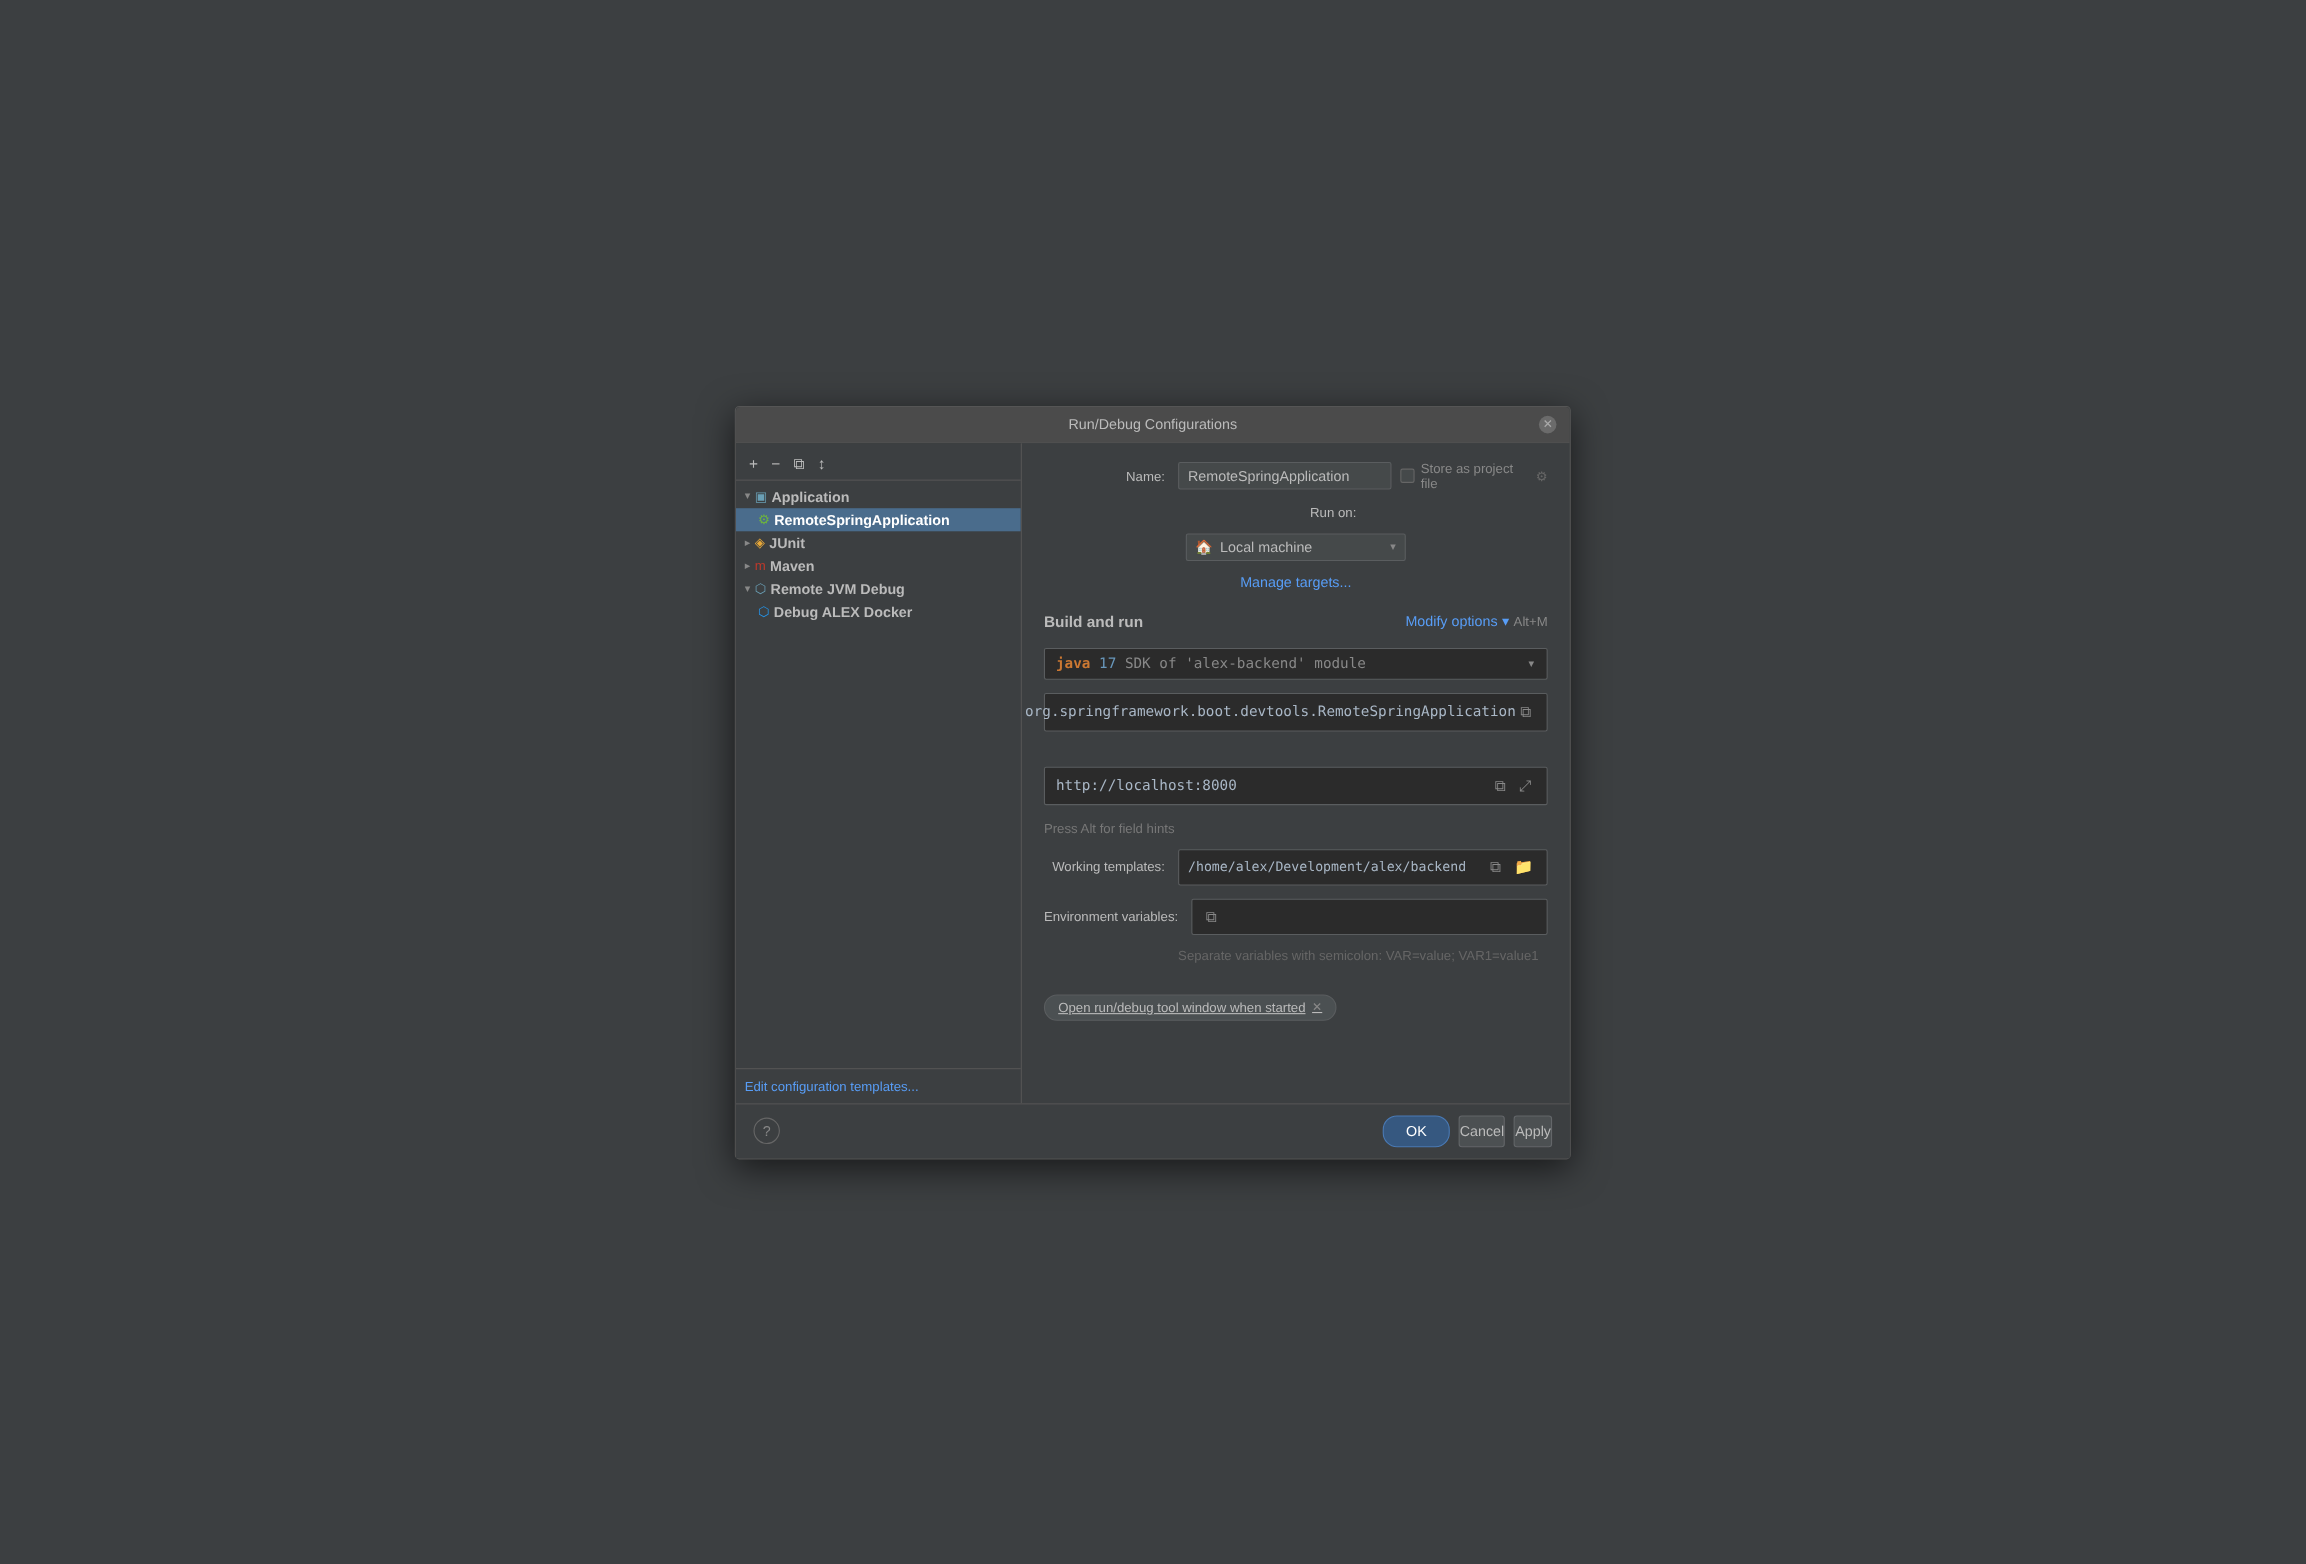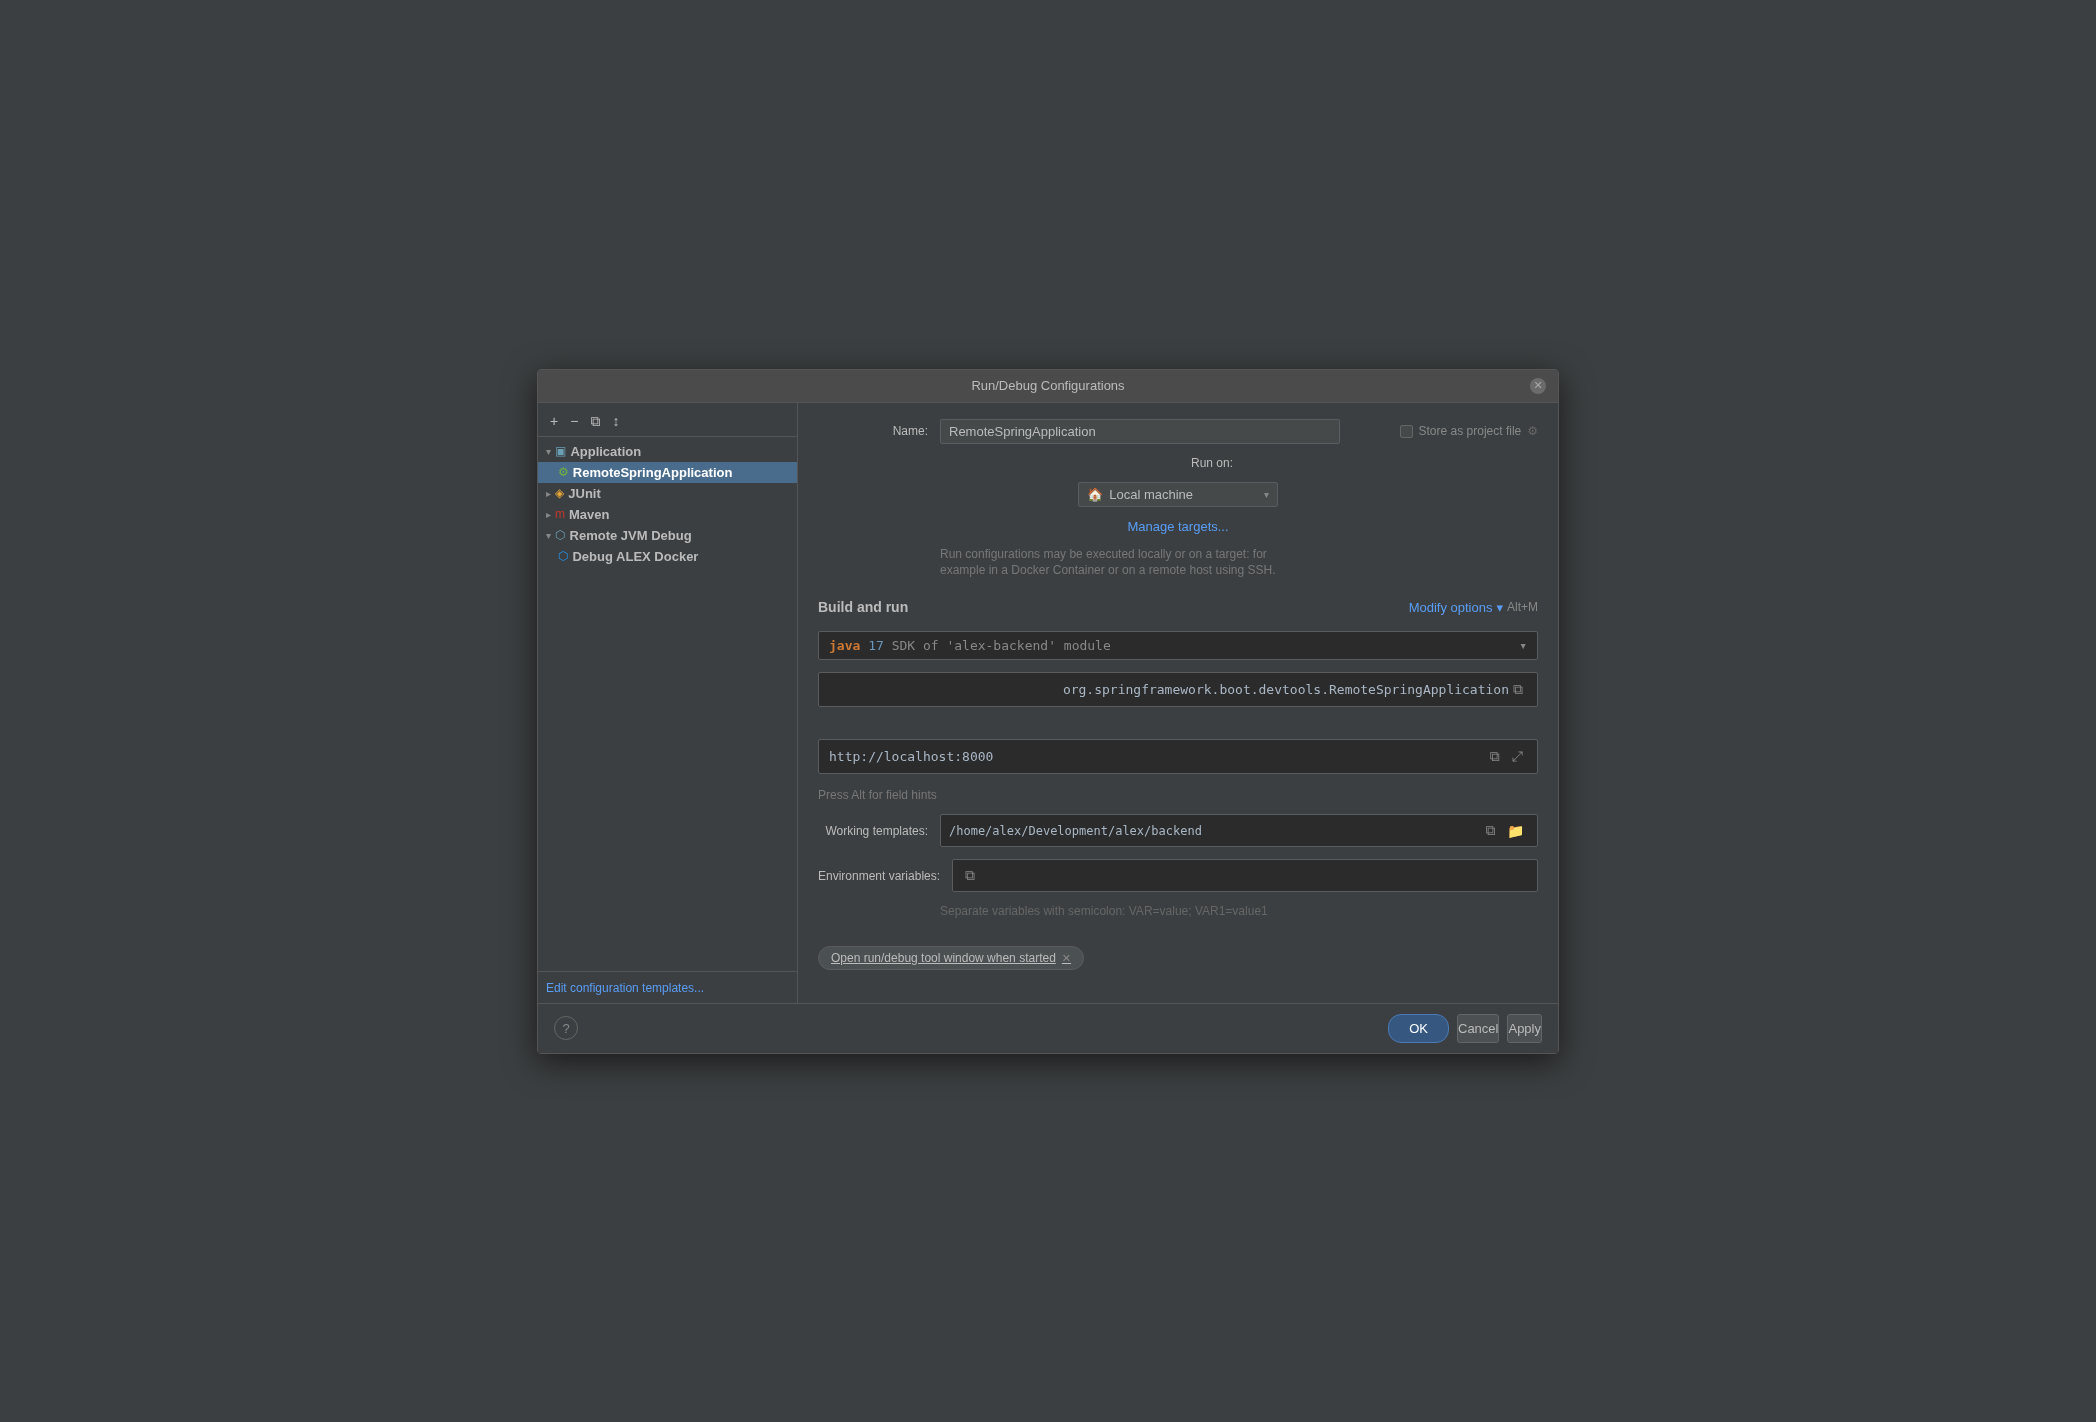--- a/index.html
+++ b/index.html
@@ -7,21 +7,21 @@
       background: #3c3f41;
       font-family: 'Segoe UI', Arial, sans-serif;
       font-size: 13px;
       color: #bbbbbb;
       display: flex;
       justify-content: center;
       align-items: center;
       min-height: 100vh;
     }
     .dialog {
-      width: 1022px;
+      width: 760px;
       background: #3c3f41;
       border: 1px solid #555;
       border-radius: 4px;
       display: flex;
       flex-direction: column;
       box-shadow: 0 8px 32px rgba(0,0,0,0.6);
     }
     .title-bar {
       background: #4b4b4b;
       border-bottom: 1px solid #555;
@@ -472,24 +472,20 @@
       <div class="run-on-row">
         <span class="form-label">Run on:</span>
         <div class="dropdown">
           <span>🏠</span>
           <span>Local machine</span>
           <span class="dropdown-arrow">▾</span>
         </div>
         <span class="manage-targets">Manage targets...</span>
       </div>
 
-      <div class="hint-text">
-        <span>Run configurations may be executed locally or on a target: for</span><br>
-        <span>example in a Docker Container or on a remote host using SSH.</span>
-      </div>
 
       <div class="section-header">
         <span class="section-title">Build and run</span>
         <div class="modify-options">
           <span>Modify options</span>
           <span>▾</span>
           <span class="shortcut-badge">Alt+M</span>
         </div>
       </div>
 

